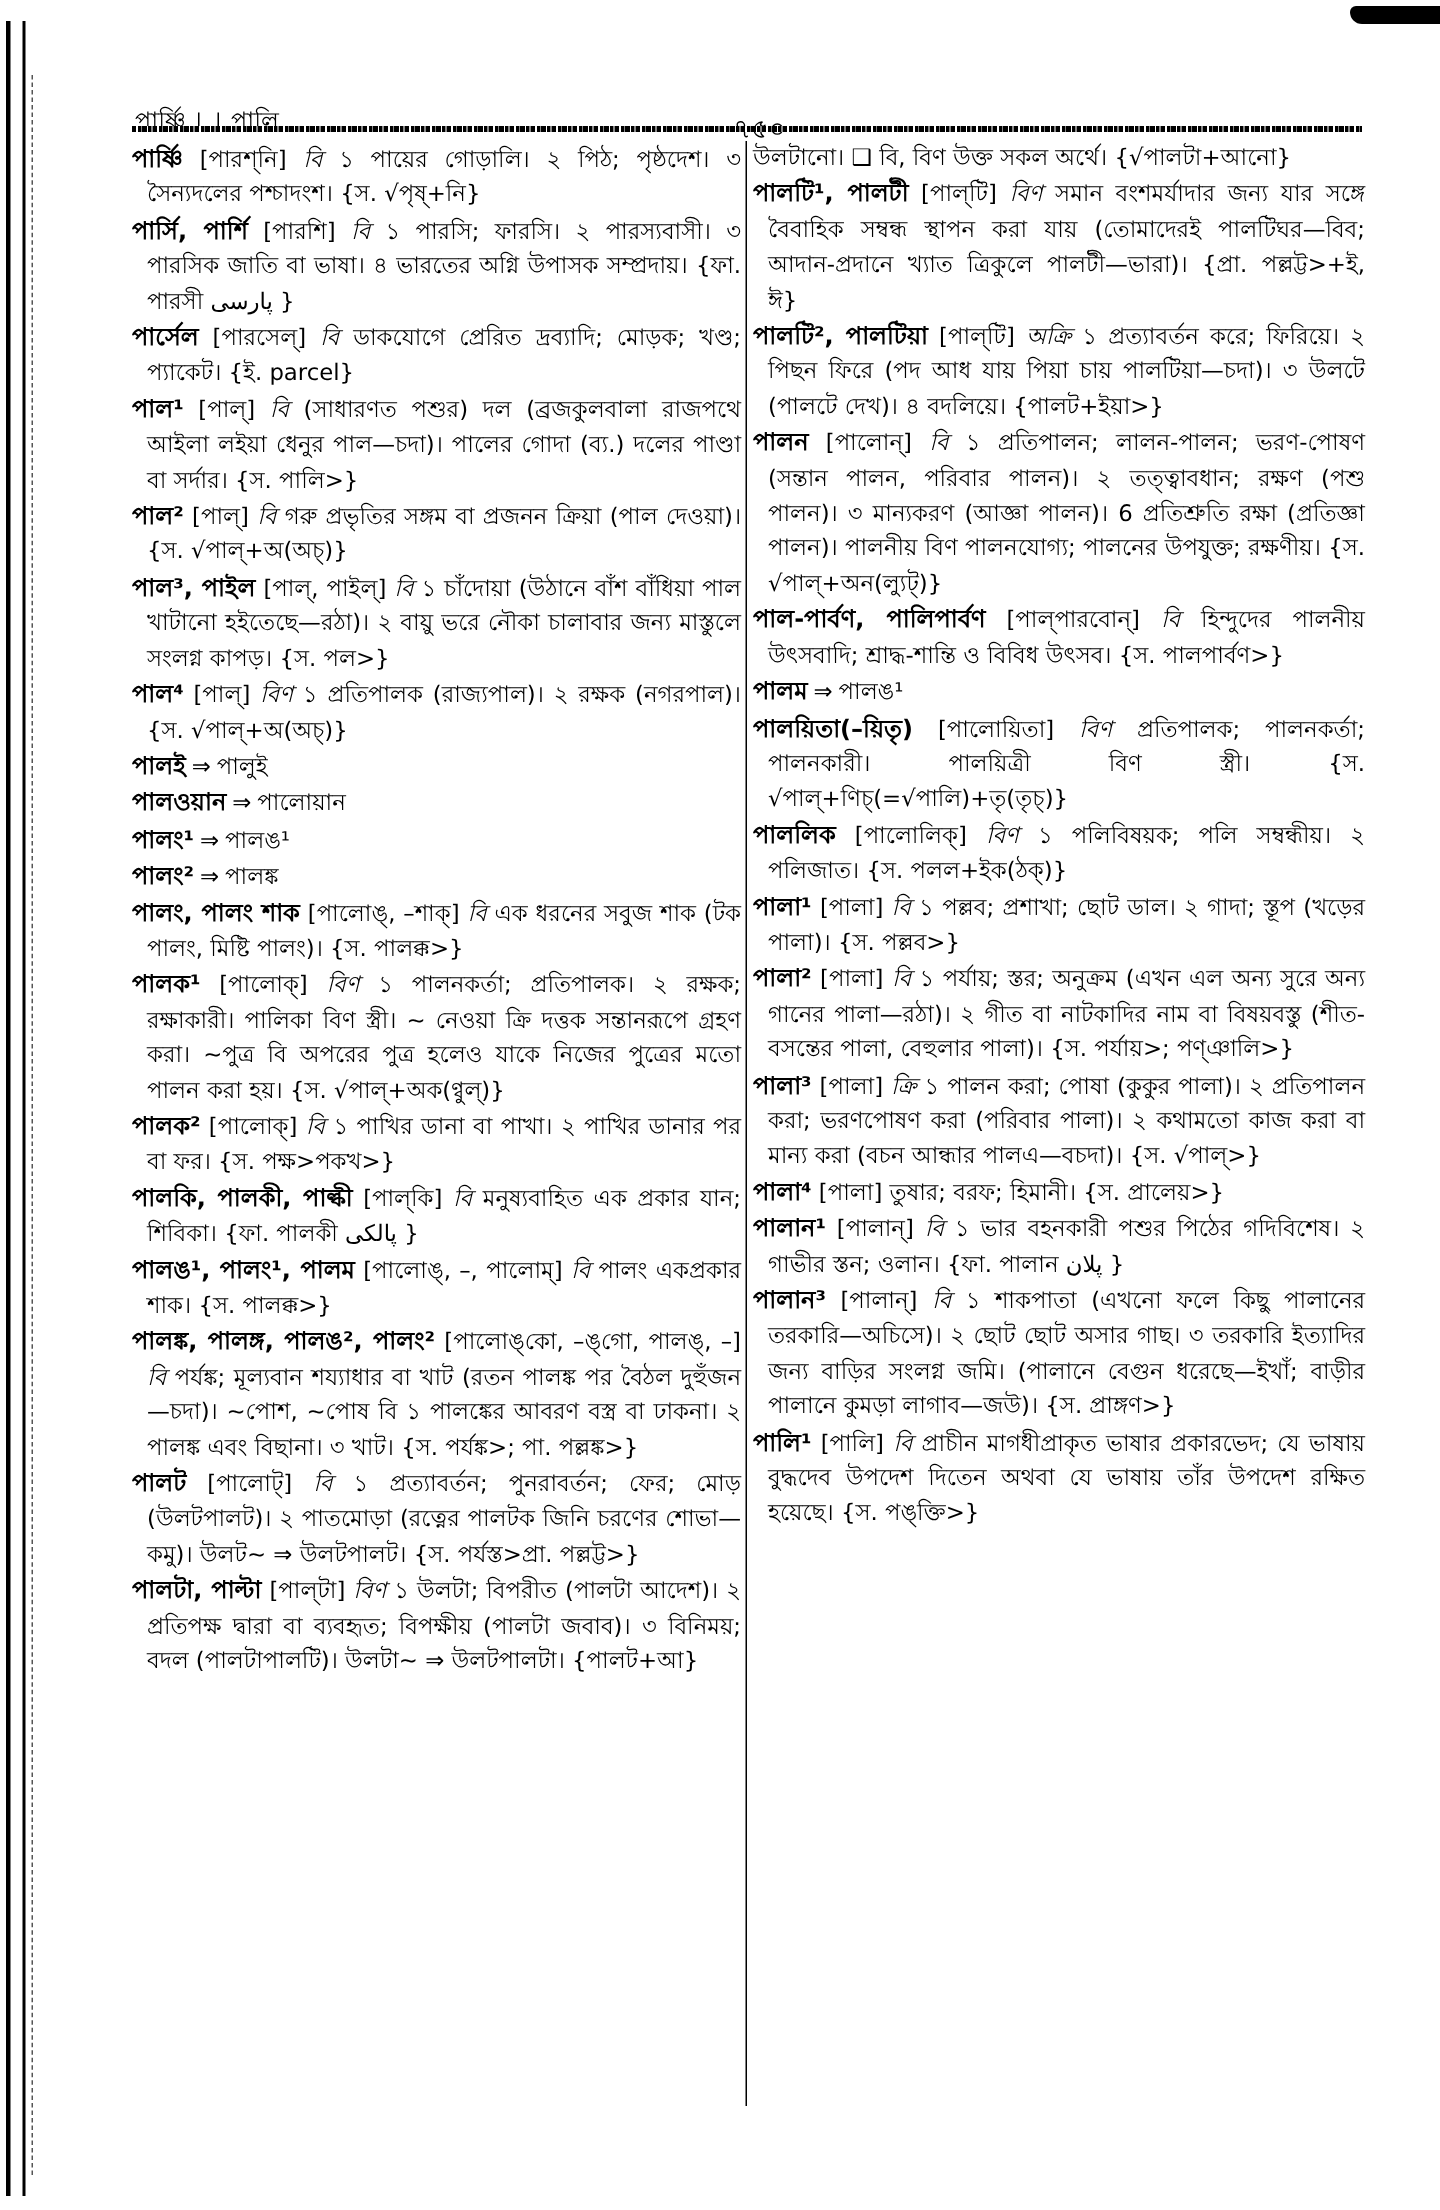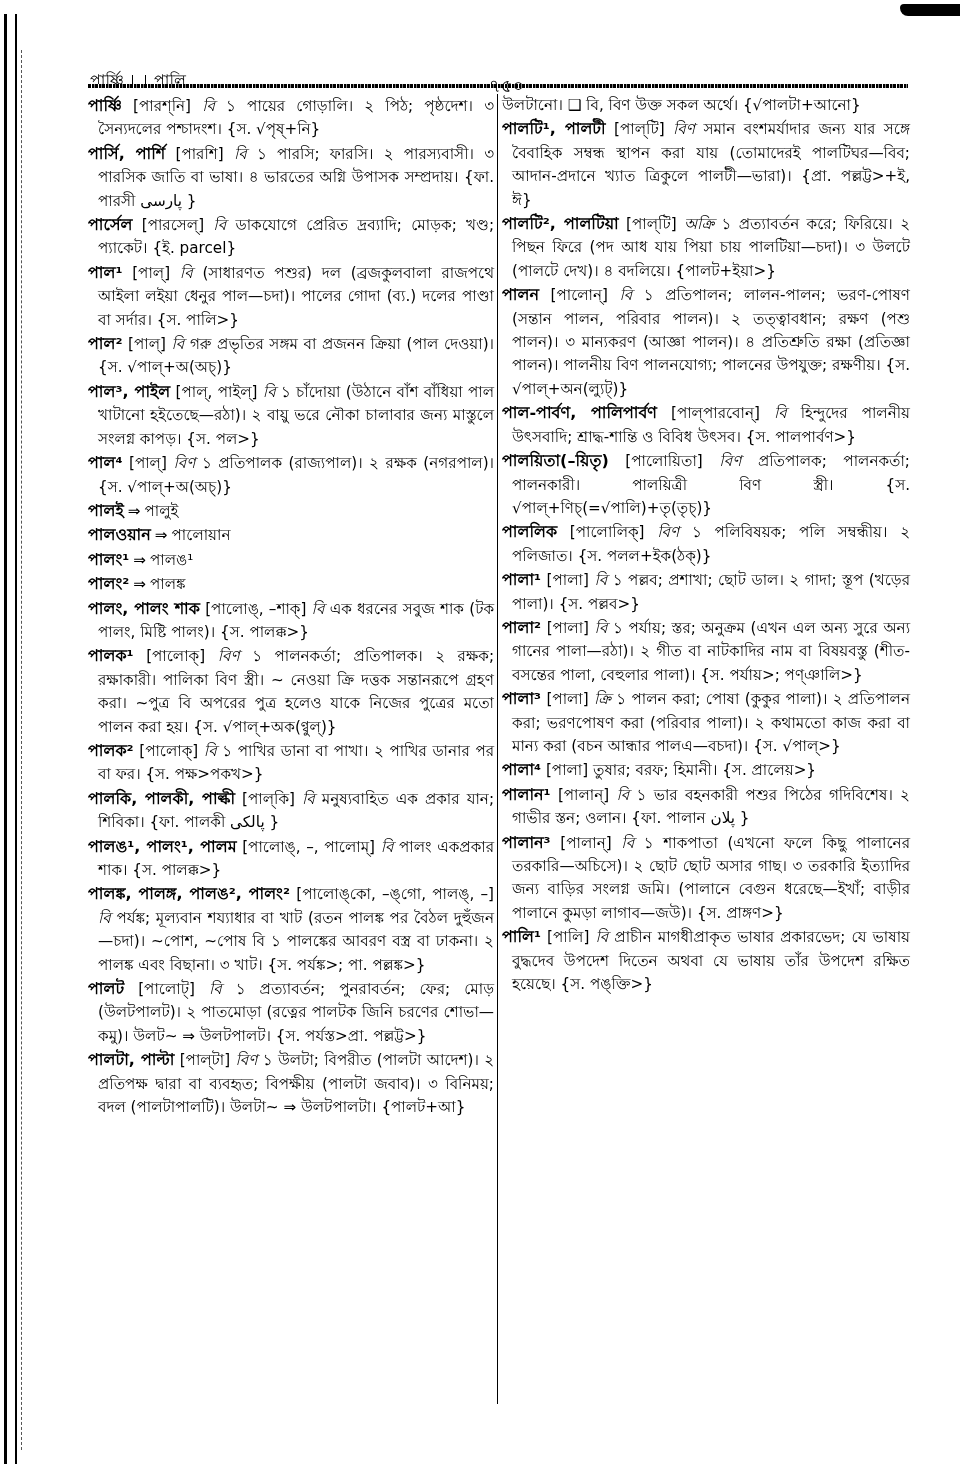--- a/index.html
+++ b/index.html
@@ -62,22 +62,23 @@
     <p class="entry"><span class="hw">পালঙ¹, পালং¹, পালম</span> <span class="pron">[পালোঙ্‌, –, পালোম্‌]</span> <span class="pos">বি</span> <span class="def">পালং একপ্রকার শাক।</span> <span class="ety">{স. পালক্ক&gt;}</span></p>
     <p class="entry"><span class="hw">পালঙ্ক, পালঙ্গ, পালঙ², পালং²</span> <span class="pron">[পালোঙ্‌কো, –ঙ্‌গো, পালঙ্‌, –]</span> <span class="pos">বি</span> <span class="def">পর্যঙ্ক; মূল্যবান শয্যাধার বা খাট (রতন পালঙ্ক পর বৈঠল দুহুঁজন—চদা)। ~পোশ, ~পোষ বি ১ পালঙ্কের আবরণ বস্ত্র বা ঢাকনা। ২ পালঙ্ক এবং বিছানা। ৩ খাট।</span> <span class="ety">{স. পর্যঙ্ক&gt;; পা. পল্লঙ্ক&gt;}</span></p>
     <p class="entry"><span class="hw">পালট</span> <span class="pron">[পালোট্‌]</span> <span class="pos">বি</span> <span class="def">১ প্রত্যাবর্তন; পুনরাবর্তন; ফের; মোড় (উলটপালট)। ২ পাতমোড়া (রত্নের পালটক জিনি চরণের শোভা—কমু)। উলট~ ⇒ উলটপালট।</span> <span class="ety">{স. পর্যস্ত&gt;প্রা. পল্লট্ট&gt;}</span></p>
     <p class="entry"><span class="hw">পালটা, পাল্টা</span> <span class="pron">[পাল্‌টা]</span> <span class="pos">বিণ</span> <span class="def">১ উলটা; বিপরীত (পালটা আদেশ)। ২ প্রতিপক্ষ দ্বারা বা ব্যবহৃত; বিপক্ষীয় (পালটা জবাব)। ৩ বিনিময়; বদল (পালটাপালটি)। উলটা~ ⇒ উলটপালটা।</span> <span class="ety">{পালট+আ}</span></p>
   </div>
 <div class="divider"></div>
 <div class="col col-right" id="col-right">
     <p class="entry"> <span class="def">উলটানো। ❑ বি, বিণ উক্ত সকল অর্থে।</span> <span class="ety">{√পালটা+আনো}</span></p>
     <p class="entry"><span class="hw">পালটি¹, পালটী</span> <span class="pron">[পাল্‌টি]</span> <span class="pos">বিণ</span> <span class="def">সমান বংশমর্যাদার জন্য যার সঙ্গে বৈবাহিক সম্বন্ধ স্থাপন করা যায় (তোমাদেরই পালটিঘর—বিব; আদান-প্রদানে খ্যাত ত্রিকুলে পালটী—ভারা)।</span> <span class="ety">{প্রা. পল্লট্ট&gt;+ই, ঈ}</span></p>
     <p class="entry"><span class="hw">পালটি², পালটিয়া</span> <span class="pron">[পাল্‌টি]</span> <span class="pos">অক্রি</span> <span class="def">১ প্রত্যাবর্তন করে; ফিরিয়ে। ২ পিছন ফিরে (পদ আধ যায় পিয়া চায় পালটিয়া—চদা)। ৩ উলটে (পালটে দেখ)। ৪ বদলিয়ে।</span> <span class="ety">{পালট+ইয়া&gt;}</span></p>
-    <p class="entry"><span class="hw">পালন</span> <span class="pron">[পালোন্‌]</span> <span class="pos">বি</span> <span class="def">১ প্রতিপালন; লালন-পালন; ভরণ-পোষণ (সন্তান পালন, পরিবার পালন)। ২ তত্ত্বাবধান; রক্ষণ (পশু পালন)। ৩ মান্যকরণ (আজ্ঞা পালন)। ৪ প্রতিশ্রুতি রক্ষা (প্রতিজ্ঞা পালন)। পালনীয় বিণ পালনযোগ্য; পালনের উপযুক্ত; রক্ষণীয়।</span> <span class="ety">{স. √পাল্‌+অন(ল্যুট্‌)}</span></p>
+    <p class="entry"><span class="hw">পালন</span> <span class="pron">[পালোন্‌]</span> <span class="pos">বি</span> <span class="def">১ প্রতিপালন; লালন-পালন; ভরণ-পোষণ (সন্তান পালন, পরিবার পালন)। ২ তত্ত্বাবধান; রক্ষণ (পশু পালন)। ৩ মান্যকরণ (আজ্ঞা পালন)। 6 প্রতিশ্রুতি রক্ষা (প্রতিজ্ঞা পালন)। পালনীয় বিণ পালনযোগ্য; পালনের উপযুক্ত; রক্ষণীয়।</span> <span class="ety">{স. √পাল্‌+অন(ল্যুট্‌)}</span></p>
     <p class="entry"><span class="hw">পাল-পার্বণ, পালিপার্বণ</span> <span class="pron">[পাল্‌পারবোন্‌]</span> <span class="pos">বি</span> <span class="def">হিন্দুদের পালনীয় উৎসবাদি; শ্রাদ্ধ-শান্তি ও বিবিধ উৎসব।</span> <span class="ety">{স. পালপার্বণ&gt;}</span></p>
+    <p class="entry"><span class="hw">পালম</span><span class="arrow">⇒</span><span class="see">পালঙ¹</span></p>
     <p class="entry"><span class="hw">পালয়িতা(–য়িতৃ)</span> <span class="pron">[পালোয়িতা]</span> <span class="pos">বিণ</span> <span class="def">প্রতিপালক; পালনকর্তা; পালনকারী। পালয়িত্রী বিণ স্ত্রী।</span> <span class="ety">{স. √পাল্‌+ণিচ্‌(=√পালি)+তৃ(তৃচ্‌)}</span></p>
     <p class="entry"><span class="hw">পাললিক</span> <span class="pron">[পালোলিক্‌]</span> <span class="pos">বিণ</span> <span class="def">১ পলিবিষয়ক; পলি সম্বন্ধীয়। ২ পলিজাত।</span> <span class="ety">{স. পলল+ইক(ঠক্‌)}</span></p>
     <p class="entry"><span class="hw">পালা¹</span> <span class="pron">[পালা]</span> <span class="pos">বি</span> <span class="def">১ পল্লব; প্রশাখা; ছোট ডাল। ২ গাদা; স্তূপ (খড়ের পালা)।</span> <span class="ety">{স. পল্লব&gt;}</span></p>
     <p class="entry"><span class="hw">পালা²</span> <span class="pron">[পালা]</span> <span class="pos">বি</span> <span class="def">১ পর্যায়; স্তর; অনুক্রম (এখন এল অন্য সুরে অন্য গানের পালা—রঠা)। ২ গীত বা নাটকাদির নাম বা বিষয়বস্তু (শীত-বসন্তের পালা, বেহুলার পালা)।</span> <span class="ety">{স. পর্যায়&gt;; পণ্ঞালি&gt;}</span></p>
     <p class="entry"><span class="hw">পালা³</span> <span class="pron">[পালা]</span> <span class="pos">ক্রি</span> <span class="def">১ পালন করা; পোষা (কুকুর পালা)। ২ প্রতিপালন করা; ভরণপোষণ করা (পরিবার পালা)। ২ কথামতো কাজ করা বা মান্য করা (বচন আন্ধার পালএ—বচদা)।</span> <span class="ety">{স. √পাল্‌&gt;}</span></p>
     <p class="entry"><span class="hw">পালা⁴</span> <span class="pron">[পালা]</span> <span class="def">তুষার; বরফ; হিমানী।</span> <span class="ety">{স. প্রালেয়&gt;}</span></p>
     <p class="entry"><span class="hw">পালান¹</span> <span class="pron">[পালান্‌]</span> <span class="pos">বি</span> <span class="def">১ ভার বহনকারী পশুর পিঠের গদিবিশেষ। ২ গাভীর স্তন; ওলান।</span> <span class="ety">{ফা. পালান پلان }</span></p>
     <p class="entry"><span class="hw">পালান³</span> <span class="pron">[পালান্‌]</span> <span class="pos">বি</span> <span class="def">১ শাকপাতা (এখনো ফলে কিছু পালানের তরকারি—অচিসে)। ২ ছোট ছোট অসার গাছ। ৩ তরকারি ইত্যাদির জন্য বাড়ির সংলগ্ন জমি। (পালানে বেগুন ধরেছে—ইখাঁ; বাড়ীর পালানে কুমড়া লাগাব—জউ)।</span> <span class="ety">{স. প্রাঙ্গণ&gt;}</span></p>
     <p class="entry"><span class="hw">পালি¹</span> <span class="pron">[পালি]</span> <span class="pos">বি</span> <span class="def">প্রাচীন মাগধীপ্রাকৃত ভাষার প্রকারভেদ; যে ভাষায় বুদ্ধদেব উপদেশ দিতেন অথবা যে ভাষায় তাঁর উপদেশ রক্ষিত হয়েছে।</span> <span class="ety">{স. পঙ্‌ক্তি&gt;}</span></p>
   </div>

